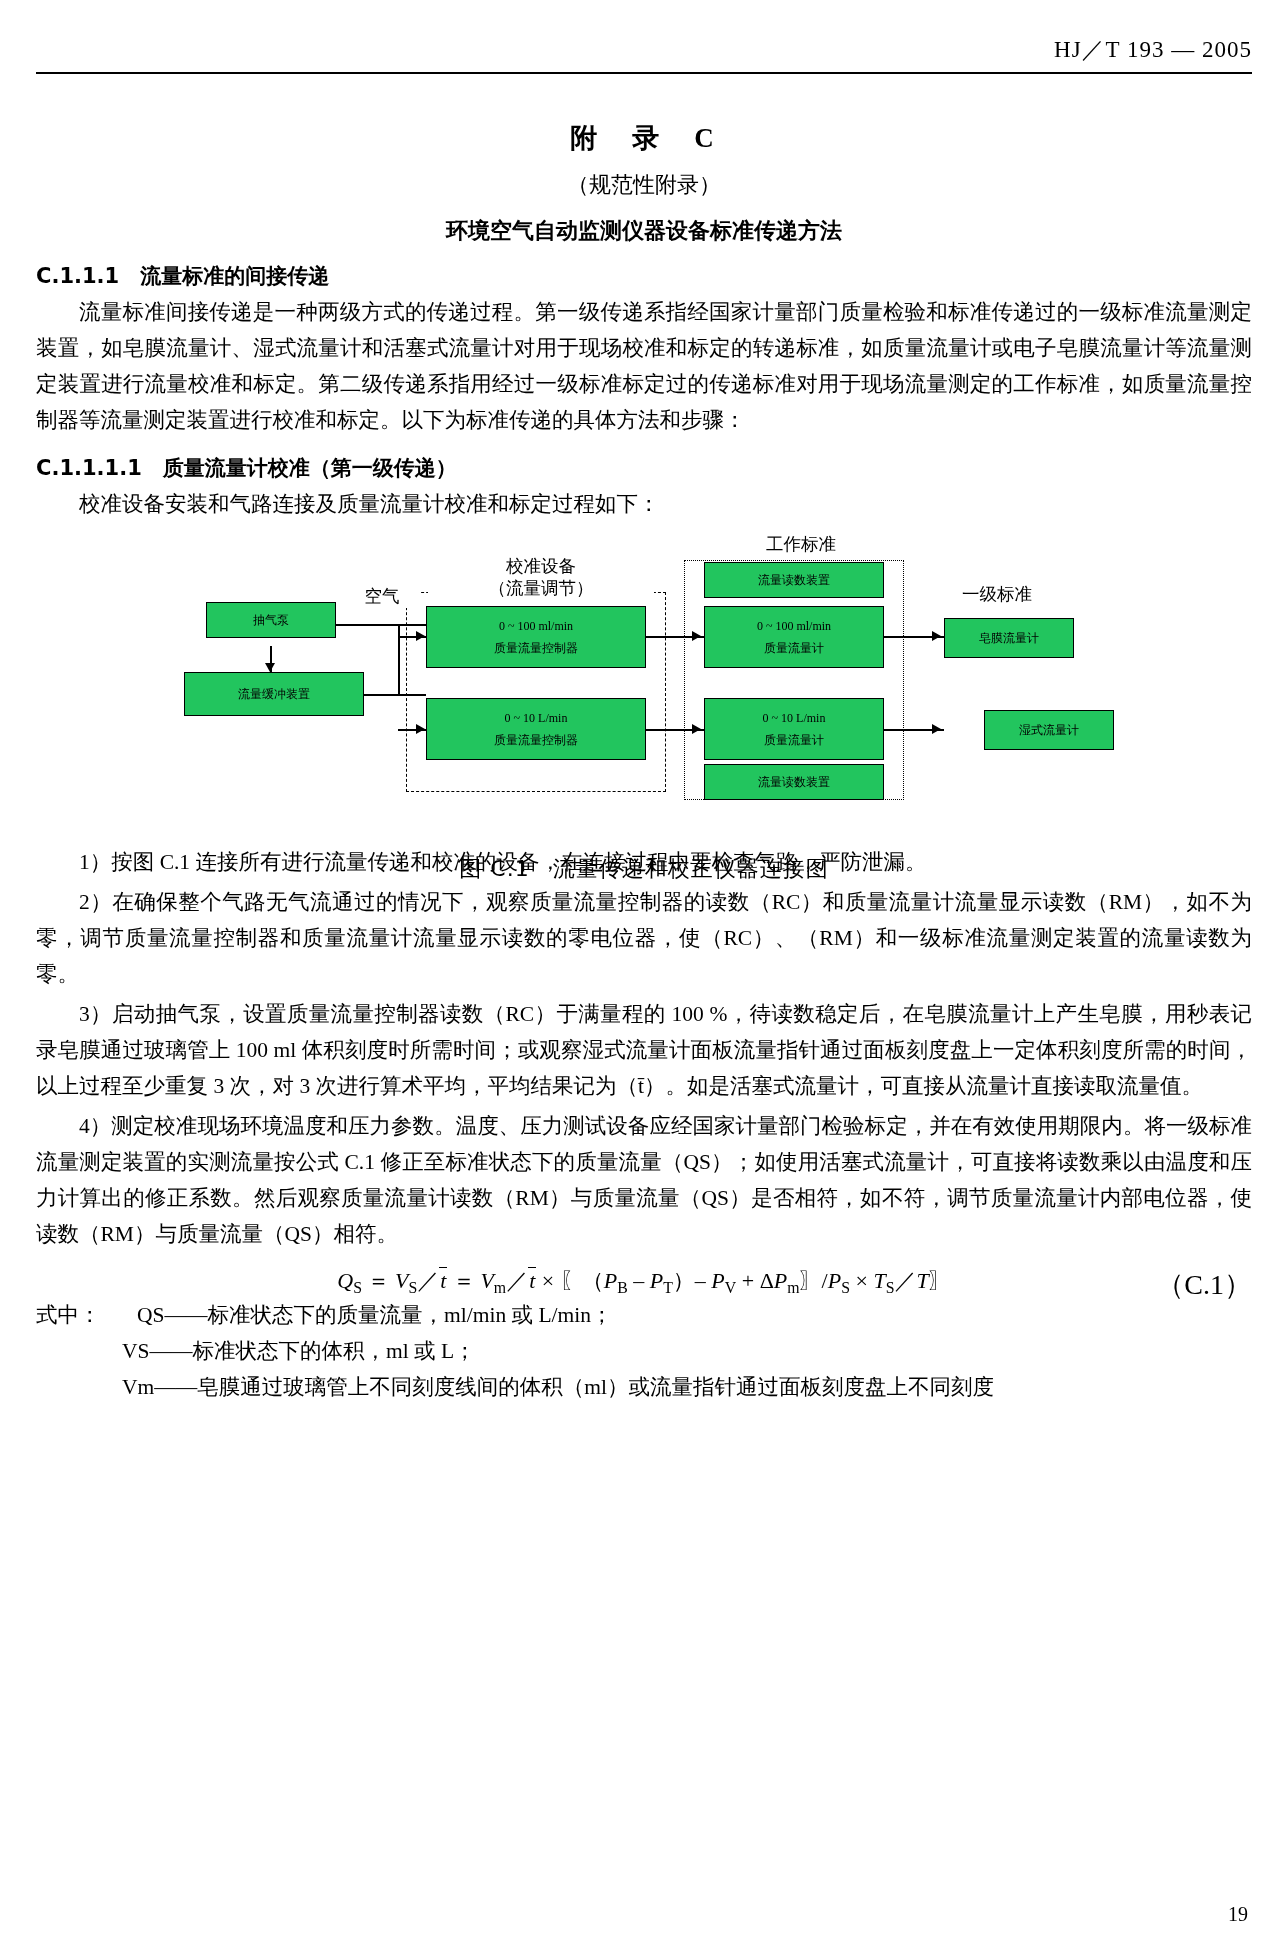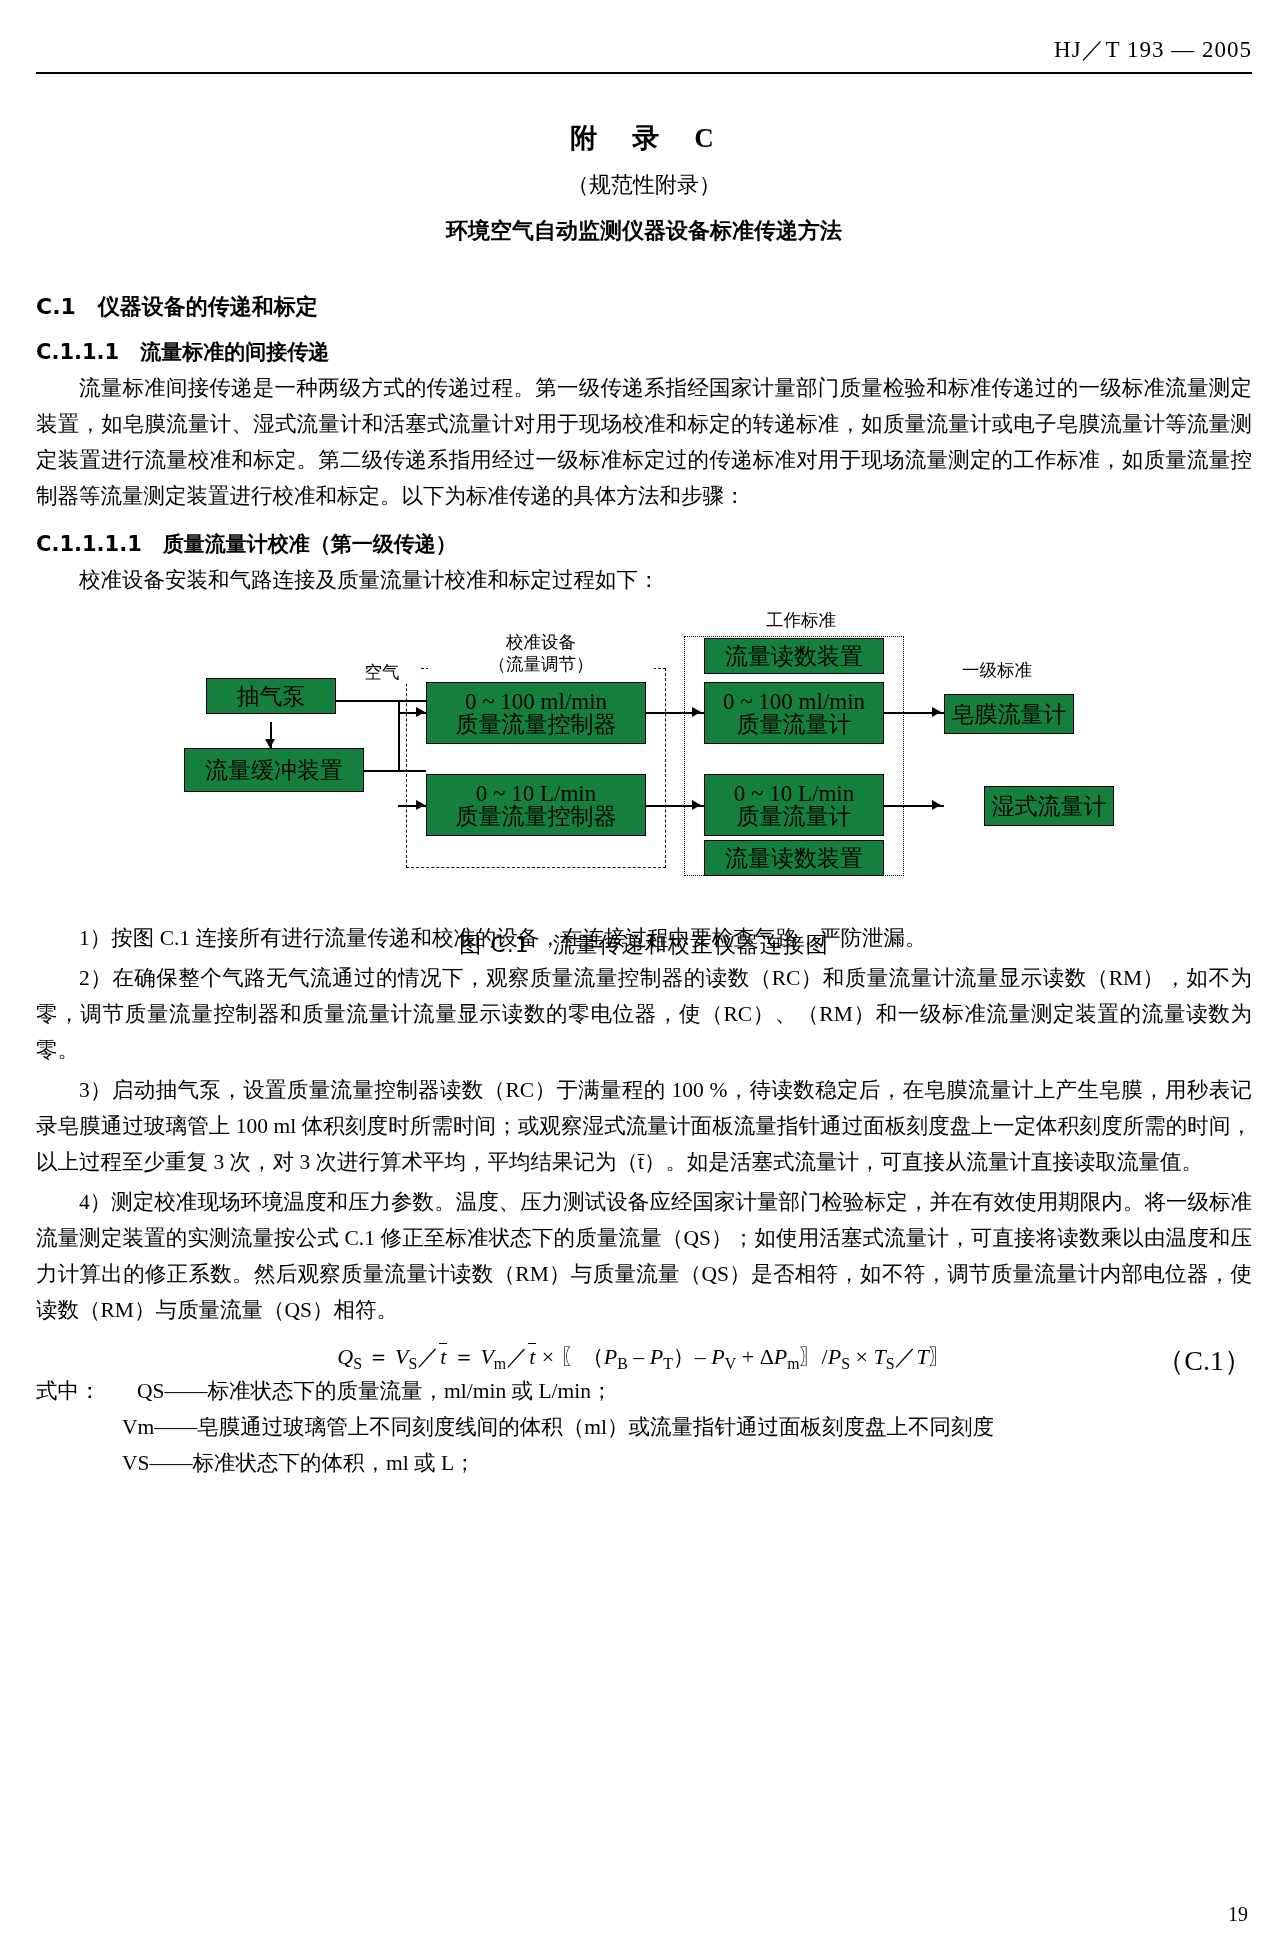--- a/index.html
+++ b/index.html
@@ -137,27 +137,27 @@
   
   .fig {
     position: relative;
     width: 1216px;
     height: 300px;
     font-family: "DejaVu Sans", sans-serif;
   }
   .box {
     position: absolute;
     border: 1.5px solid #000;
-    background: #15803d;
+    background: #22c55e;
     box-sizing: border-box;
     display: flex;
     align-items: center;
     justify-content: center;
     text-align: center;
-    font-size: 23px;
+    font-size: 12px;
     line-height: 22px;
     z-index: 3;
   }
   .dash {
     position: absolute;
     border: 1.2px dashed #000;
     box-sizing: border-box;
     z-index: 1;
   }
   .dotted {
@@ -209,21 +209,20 @@
 
   <div class="header">HJ／T 193 — 2005</div>
   <div class="rule"></div>
 
   <div class="content">
 
     <div class="title-main">附　录　C</div>
     <div class="title-sub">（规范性附录）</div>
     <div class="title-sub2">环境空气自动监测仪器设备标准传递方法</div>
 
-    <div class="h1">C.1　仪器设备的传递和标定</div>
     <div class="h3">C.1.1.1　流量标准的间接传递</div>
 
     <div class="para">流量标准间接传递是一种两级方式的传递过程。第一级传递系指经国家计量部门质量检验和标准传递过的一级标准流量测定装置，如皂膜流量计、湿式流量计和活塞式流量计对用于现场校准和标定的转递标准，如质量流量计或电子皂膜流量计等流量测定装置进行流量校准和标定。第二级传递系指用经过一级标准标定过的传递标准对用于现场流量测定的工作标准，如质量流量控制器等流量测定装置进行校准和标定。以下为标准传递的具体方法和步骤：</div>
 
     <div class="h3">C.1.1.1.1　质量流量计校准（第一级传递）</div>
 
     <div class="para">校准设备安装和气路连接及质量流量计校准和标定过程如下：</div>
 
     <div class="figure-wrap">
       <div class="fig">
@@ -301,23 +300,23 @@
       <span class="eqnum">（C.1）</span>
     </div>
 
     <div class="deflist">
       <div class="defrow">
         <span>式中：</span>
         <span style="display:inline-block; width:1.2em;"></span>
         <span>QS——标准状态下的质量流量，ml/min 或 L/min；</span>
       </div>
       <div class="defrow indent">
+        <span>VS——标准状态下的体积，ml 或 L；</span>
+      </div>
+      <div class="defrow indent">
         <span>Vm——皂膜通过玻璃管上不同刻度线间的体积（ml）或流量指针通过面板刻度盘上不同刻度</span>
       </div>
-      <div class="defrow indent">
-        <span>VS——标准状态下的体积，ml 或 L；</span>
-      </div>
     </div>
 
   </div>
 
   <div class="pagenum">19</div>
 </div>
 
 </body></html>

